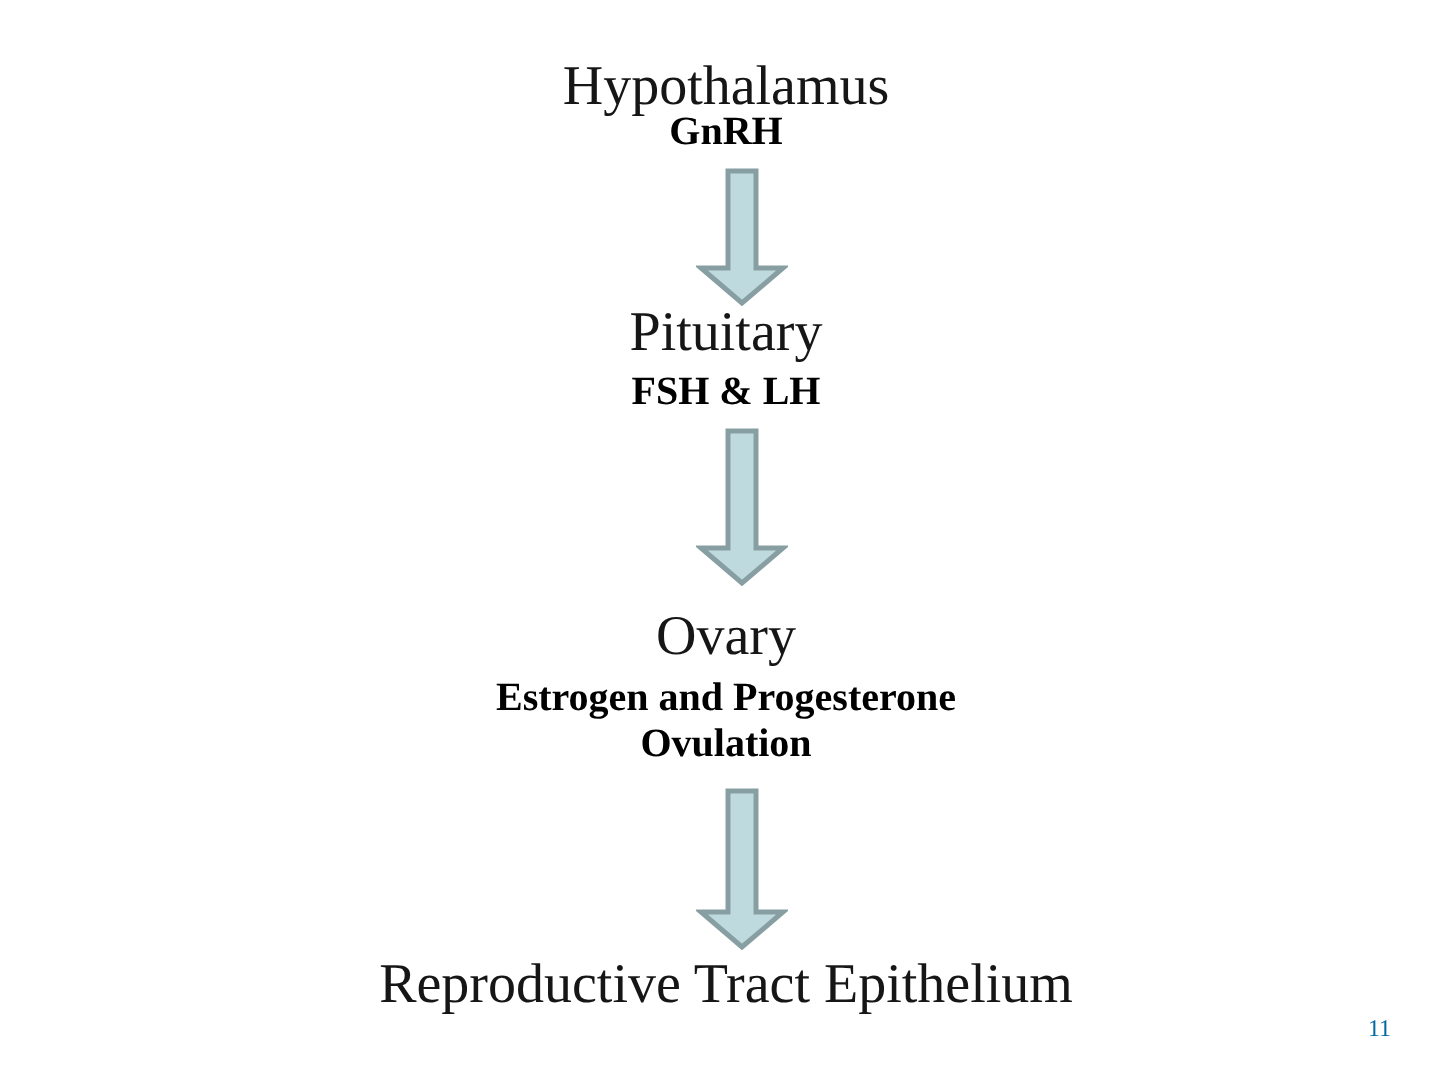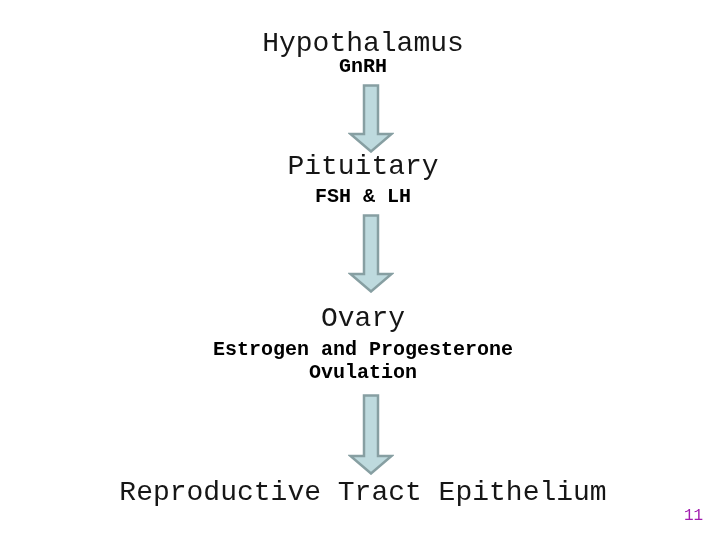--- a/index.html
+++ b/index.html
@@ -6,21 +6,21 @@
     margin: 0;
     padding: 0;
     background: #ffffff;
   }
   .slide {
     position: relative;
     width: 720px;
     height: 540px;
     background: #ffffff;
     overflow: hidden;
-    font-family: Liberation Mono, monospace;
+    font-family: Liberation Serif, serif;
   }
   .line {
     position: absolute;
     left: 3px;
     width: 720px;
     text-align: center;
     line-height: 1.15;
     white-space: nowrap;
   }
   .title {
@@ -45,22 +45,22 @@
     text-align: center;
   }
   .arrow-wrap svg {
     display: inline-block;
     transform: translateX(8px);
   }
   .pagenum {
     position: absolute;
     top: 508px;
     left: 684px;
-    font-size: 16px;
-    color: #a21caf;
+    font-size: 12px;
+    color: #0369a1;
     line-height: 1;
   }
 </style>
 </head>
 <body>
 
 <div class="slide" style="background: rgb(255, 255, 255);">
 
   <div class="line title" style="top:28px;">Hypothalamus</div>
 

